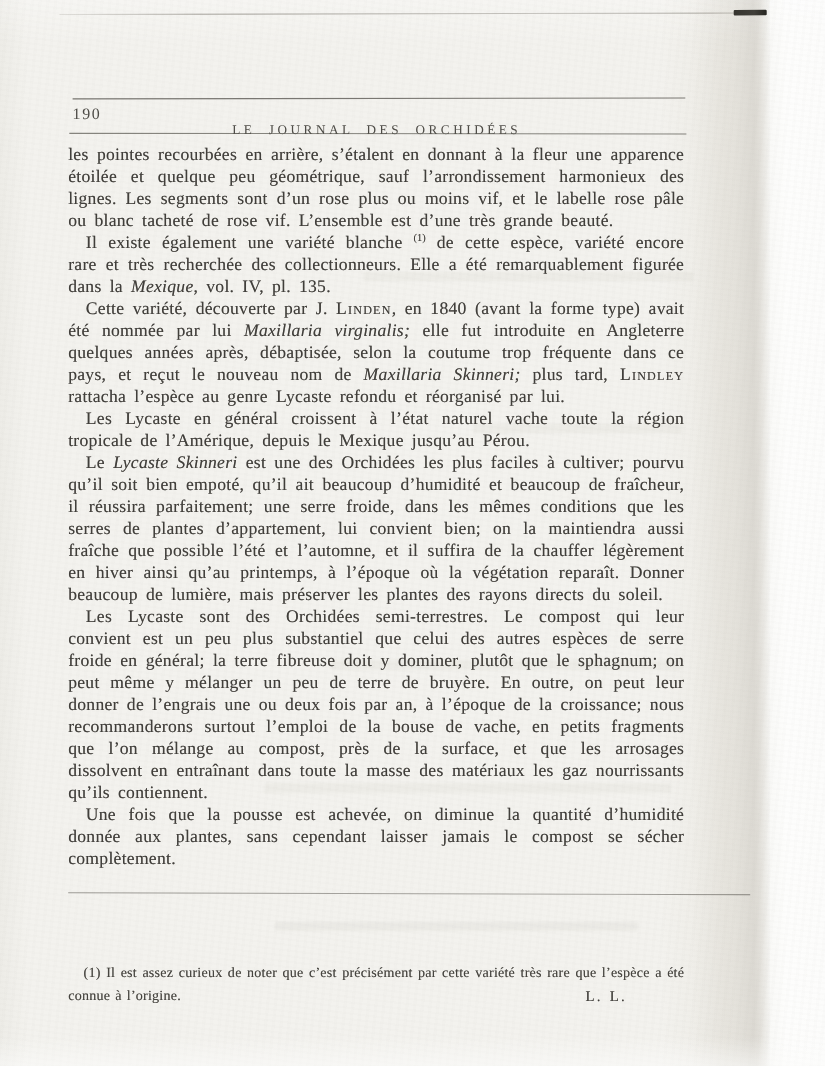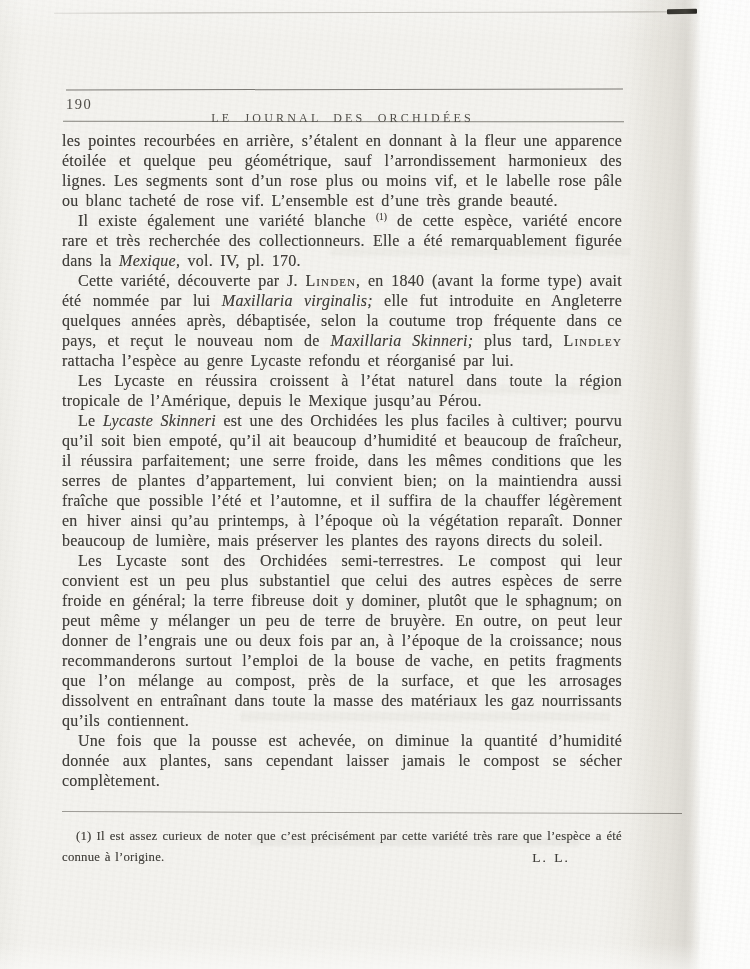--- a/index.html
+++ b/index.html
@@ -39,21 +39,21 @@
     word-spacing:3.1px;letter-spacing:0.25px;text-shadow:0 0 .5px rgba(72,70,65,.55);}
   .para.ind{text-indent:16px;}
   .s-n{font-style:normal;margin-top:24px;}
   .s-i{font-style:italic;}
   .s-sc{font-variant:small-caps;letter-spacing:1.1px;}
   .s-sup{vertical-align:super;font-size:9.5px;letter-spacing:0;line-height:0;}
 
   .footnote-rule{position:absolute;top:812px;left:62px;width:620px;height:1px;
     background:linear-gradient(90deg, rgba(85,82,76,.55), rgba(85,82,76,.45) 80%, rgba(85,82,76,.65));
     transform:rotate(0.18deg);}
-  .footnote{position:absolute;top:826px;left:62px;width:560px;
+  .footnote{position:absolute;top:874px;left:62px;width:560px;
     font-size:12.8px;line-height:21px;color:#46443f;text-align:justify;
     word-spacing:1.2px;letter-spacing:0.2px;text-shadow:0 0 .4px rgba(72,70,65,.5);}
   .footnote .fn-text{text-indent:14px;display:block;}
   .signature{position:absolute;right:52px;bottom:0;font-size:13.5px;letter-spacing:2px;color:#403e3a;margin-left:44px;}
 
   .ghost{position:absolute;pointer-events:none;filter:blur(1.2px);background:rgba(112,108,99,.045);border-radius:2px;}
   .g1{top:247px;left:330px;width:300px;height:9px;}
   .g2{top:385px;left:430px;width:190px;height:9px;}
   .g3{top:600px;left:300px;width:320px;height:9px;}
   .g4{top:712px;left:240px;width:370px;height:9px;}
@@ -77,23 +77,23 @@
 
   <div class="header-rule rule-top"></div>
   <div class="header-row">
     <span class="page-number">190</span>
     <span class="journal-title">LE JOURNAL DES ORCHIDÉES</span>
   </div>
   <div class="header-rule rule-bottom"></div>
 
   <div class="text-block">
       <p class="para"><span class="s-n">les pointes recourbées en arrière, s’étalent en donnant à la fleur une apparence étoilée et quelque peu géométrique, sauf l’arrondissement harmonieux des lignes. Les segments sont d’un rose plus ou moins vif, et le labelle rose pâle ou blanc tacheté de rose vif. L’ensemble est d’une très grande beauté.</span></p>
-      <p class="para ind"><span class="s-n">Il existe également une variété blanche </span><span class="s-sup">(1)</span><span class="s-n"> de cette espèce, variété encore rare et très recherchée des collectionneurs. Elle a été remarquablement figurée dans la </span><span class="s-i">Mexique</span><span class="s-n">, vol. IV, pl. 170.</span></p>
+      <p class="para ind"><span class="s-n">Il existe également une variété blanche </span><span class="s-sup">(1)</span><span class="s-n"> de cette espèce, variété encore rare et très recherchée des collectionneurs. Elle a été remarquablement figurée dans la </span><span class="s-i">Mexique</span><span class="s-n">, vol. IV, pl. 135.</span></p>
       <p class="para ind"><span class="s-n">Cette variété, découverte par J. </span><span class="s-sc">Linden</span><span class="s-n">, en 1840 (avant la forme type) avait été nommée par lui </span><span class="s-i">Maxillaria virginalis;</span><span class="s-n"> elle fut introduite en Angleterre quelques années après, débaptisée, selon la coutume trop fréquente dans ce pays, et reçut le nouveau nom de </span><span class="s-i">Maxillaria Skinneri;</span><span class="s-n"> plus tard, </span><span class="s-sc">Lindley</span><span class="s-n"> rattacha l’espèce au genre Lycaste refondu et réorganisé par lui.</span></p>
-      <p class="para ind"><span class="s-n">Les Lycaste en réussira croissent à l’état naturel dans toute la région tropicale de l’Amérique, depuis le Mexique jusqu’au Pérou.</span></p>
+      <p class="para ind"><span class="s-n">Les Lycaste en général croissent à l’état naturel vache toute la région tropicale de l’Amérique, depuis le Mexique jusqu’au Pérou.</span></p>
       <p class="para ind"><span class="s-n">Le </span><span class="s-i">Lycaste Skinneri</span><span class="s-n"> est une des Orchidées les plus faciles à cultiver; pourvu qu’il soit bien empoté, qu’il ait beaucoup d’humidité et beaucoup de fraîcheur, il réussira parfaitement; une serre froide, dans les mêmes conditions que les serres de plantes d’appartement, lui convient bien; on la maintiendra aussi fraîche que possible l’été et l’automne, et il suffira de la chauffer légèrement en hiver ainsi qu’au printemps, à l’époque où la végétation reparaît. Donner beaucoup de lumière, mais préserver les plantes des rayons directs du soleil.</span></p>
       <p class="para ind"><span class="s-n">Les Lycaste sont des Orchidées semi-terrestres. Le compost qui leur convient est un peu plus substantiel que celui des autres espèces de serre froide en général; la terre fibreuse doit y dominer, plutôt que le sphagnum; on peut même y mélanger un peu de terre de bruyère. En outre, on peut leur donner de l’engrais une ou deux fois par an, à l’époque de la croissance; nous recommanderons surtout l’emploi de la bouse de vache, en petits fragments que l’on mélange au compost, près de la surface, et que les arrosages dissolvent en entraînant dans toute la masse des matériaux les gaz nourrissants qu’ils contiennent.</span></p>
       <p class="para ind"><span class="s-n">Une fois que la pousse est achevée, on diminue la quantité d’humidité donnée aux plantes, sans cependant laisser jamais le compost se sécher complètement.</span></p>
     </div>
 
   <div class="footnote-rule"></div>
   <div class="footnote">
     <span class="fn-text"><span class="s-n">(1) Il est assez curieux de noter que c’est précisément par cette variété très rare que l’espèce a été connue à l’origine.</span></span>
     <span class="signature">L. L.</span>
   </div>

